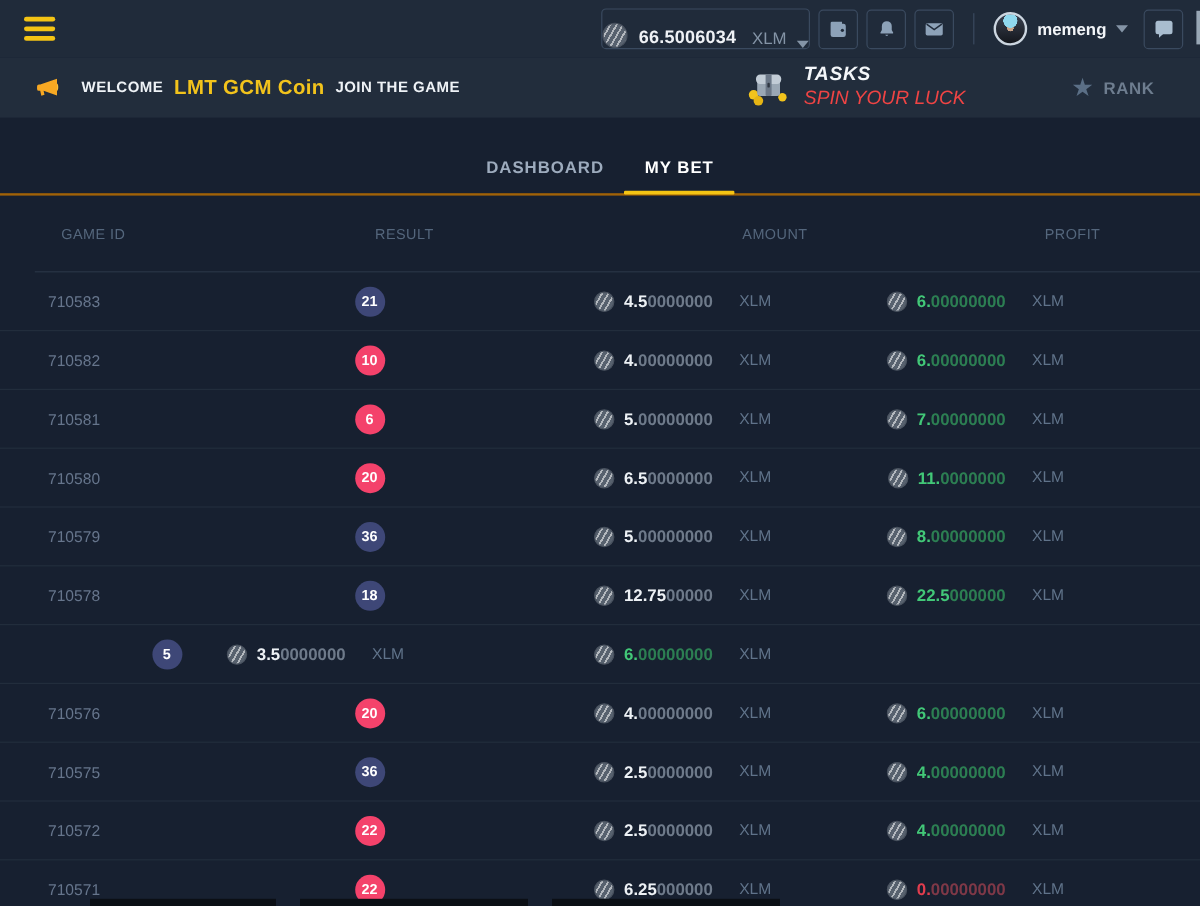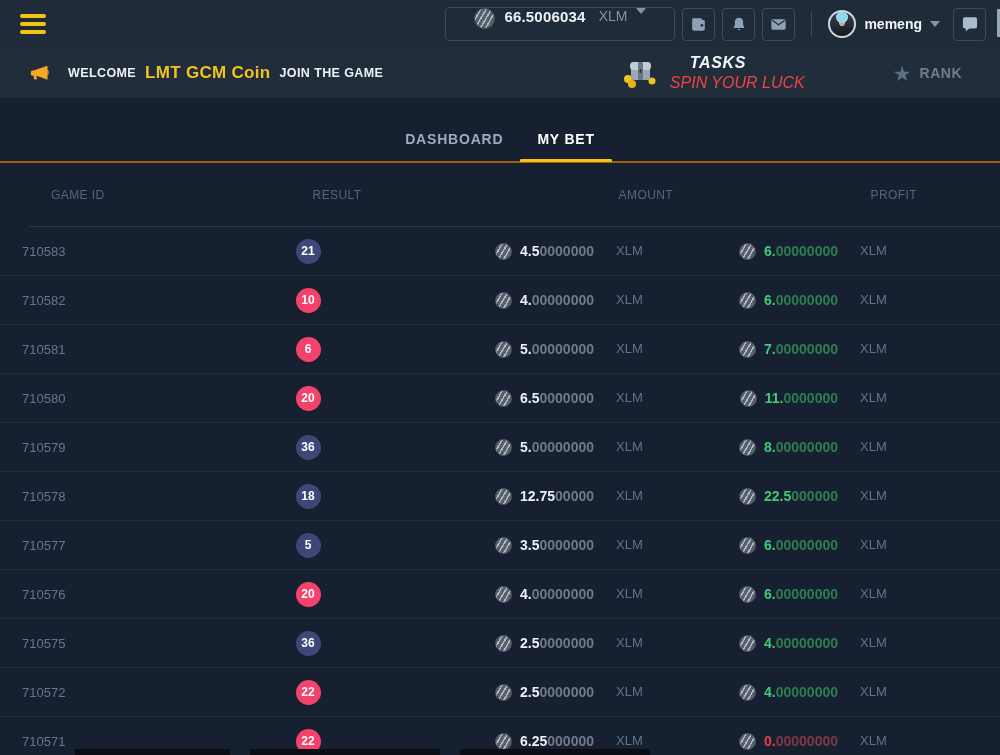--- a/index.html
+++ b/index.html
@@ -11,21 +11,21 @@
   .hamburger { width:26px; display:flex; flex-direction:column; gap:4px; background:none; border:none; cursor:pointer; padding:0; }
   .hamburger .bar { height:4px; border-radius:2px; background:#f4c414; }
   .topbar-right { margin-left:auto; display:flex; align-items:center; gap:7px; }
 
   .coin { display:inline-block; border-radius:50%; border:1px solid #49525f;
           background-color:#57616e;
           background-image:repeating-linear-gradient(120deg, rgba(255,255,255,.55) 0 1.5px, rgba(255,255,255,0) 1.5px 4.5px); }
   .coin.lg { width:21px; height:21px; }
   .coin.sm { width:17px; height:17px; flex:0 0 17px; }
 
-  .balance-box { display:flex; align-items:flex-start; height:34px; border:1px solid #3a4a5f; border-radius:4px; padding:0 28px; gap:9px; cursor:pointer; }
+  .balance-box { display:flex; align-items:flex-end; height:34px; border:1px solid #3a4a5f; border-radius:4px; padding:0 0; gap:9px; cursor:pointer; }
   .balance-value { color:#eef1f5; font-weight:bold; font-size:15px; letter-spacing:.2px; }
   .balance-cur { color:#8494a6; font-size:14px; margin-left:4px; }
   .caret { width:0; height:0; border-left:5px solid transparent; border-right:5px solid transparent; border-top:6px solid #8494a6; }
 
   .icon-btn { width:33px; height:33px; border:1px solid #3a4a5f; border-radius:4px; background:transparent; display:flex; align-items:center; justify-content:center; cursor:pointer; }
   .vdiv { width:1px; height:26px; background:#3a4a5f; margin:0 9px; }
 
   .user { display:flex; align-items:center; gap:8px; cursor:pointer; margin-right:6px; }
   .avatar { width:28px; height:28px; border-radius:50%; border:2px solid #ccd6e0;
             background:
@@ -36,41 +36,41 @@
   .edge-sliver { position:absolute; right:0; top:9px; width:3px; height:28px; background:#aebdcb; opacity:.85; }
 
   
   .banner { height:50px; background:#222d3c; display:flex; align-items:center; padding:0 38px 0 30px; }
   .banner-left { display:flex; align-items:center; gap:17px; }
   .welcome-line { display:flex; align-items:center; gap:9px; white-space:nowrap; }
   .w-pre, .w-suf { color:#eef2f6; font-weight:bold; font-size:12.5px; letter-spacing:.4px; }
   .w-coin { color:#f2c31c; font-weight:bold; font-size:17px; letter-spacing:.3px; }
   .tasks { margin-left:auto; display:flex; align-items:center; gap:12px; cursor:pointer; }
   .tasks-text { font-style:italic; line-height:1.25; }
-  .tasks-title { font-size:16px; font-weight:bold; color:#f4f7fa; letter-spacing:.6px;margin-left:20px; }
+  .tasks-title { font-size:16px; font-weight:bold; color:#f4f7fa; letter-spacing:.6px; }
   .tasks-sub { font-size:16px; color:#ef4444;text-align:right; }
   .rank { display:flex; align-items:center; gap:8px; margin-left:88px; cursor:pointer; }
   .star { color:#5b6f86; font-size:21px; line-height:1; }
   .rank-label { color:#6e7d8f; font-weight:bold; font-size:14px; letter-spacing:.5px; }
 
   
   .tabs { height:65px; display:flex; justify-content:center; align-items:center; padding-top:18px; border-bottom:2px solid #a16207; }
   .tab { position:relative; height:100%; display:flex; align-items:center; padding:0 17px; color:#9dabbd; font-size:14px; font-weight:bold; letter-spacing:.8px; cursor:pointer; }
   .tab.active { color:#ffffff; }
   .tab .underline { display:none; }
   .tab.active .underline { display:block; position:absolute; left:0; right:0; bottom:-1px; height:3px; background:#f4c414; border-radius:1px; }
 
   
   .row-grid { display:grid; grid-template-columns:278px 60px 306px 244px 1fr; align-items:center; }
   .thead { height:64px; color:#54667c; font-size:12px; letter-spacing:.4px; border-bottom:1px solid #2a3546;margin-left:29px; }
   .thead .h-left { padding-left:22px; }
   .thead .h-center { text-align:center; }
   .thead .h-right { text-align:right; }
   .trow { height:49px; border-bottom:1px solid #222d3c; }
-  .gid { padding-left:22px; color:#66758c; font-size:13px; }
+  .gid { padding-left:40px; color:#66758c; font-size:13px; }
   .result-wrap { display:flex; justify-content:center; }
   .badge { width:25px; height:25px; border-radius:50%; display:flex; align-items:center; justify-content:center; color:#fff; font-size:12px; font-weight:bold; }
   .badge-navy { background:#3e4777; }
   .badge-pink { background:#f4426b; }
   .money { display:flex; align-items:flex-start; justify-content:flex-end; }
   .money .coin { margin-right:8px; }
   .money .val { font-size:14px; font-weight:bold; white-space:nowrap; }
   .money .cur { color:#60738a; font-size:13px; margin-left:22px; min-width:28px; }
   .amount .main { color:#edf1f5; }
   .amount .zeros { color:#6e7a8a; }
@@ -288,21 +288,20 @@
     </span>
     <span class="money profit win">
       <span class="coin sm"></span>
       <span class="val"><span class="main">22.5</span><span class="zeros">000000</span></span>
       <span class="cur">XLM</span>
     </span>
     <span></span>
   </div>
 
   <div class="trow row-grid">
-    <span class="gid">710577</span>
     <span class="result-wrap">
       <span class="badge badge-navy">5</span>
     </span>
     <span class="money amount">
       <span class="coin sm"></span>
       <span class="val"><span class="main">3.5</span><span class="zeros">0000000</span></span>
       <span class="cur">XLM</span>
     </span>
     <span class="money profit win">
       <span class="coin sm"></span>

